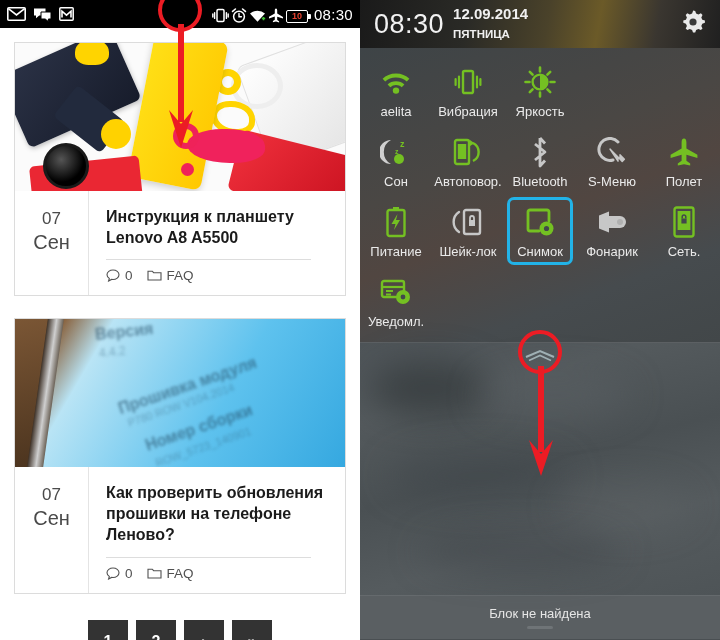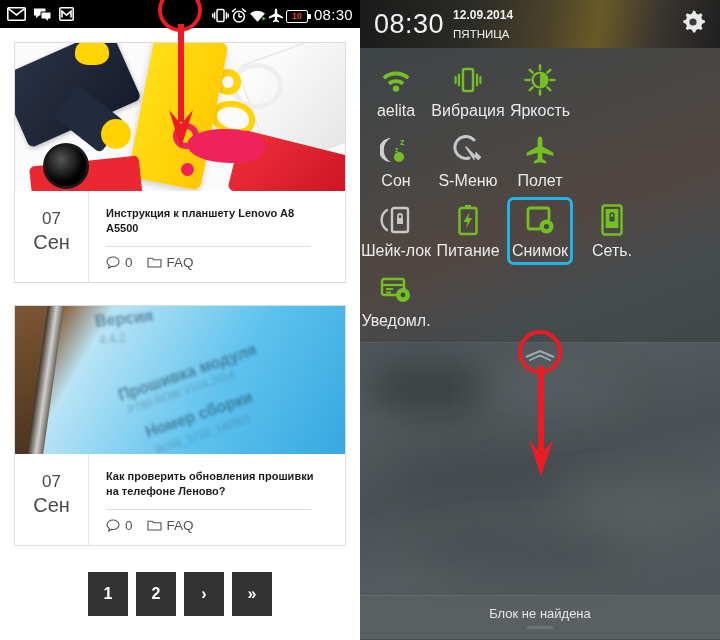--- a/index.html
+++ b/index.html
@@ -67,21 +67,21 @@
 
   .card-body { display: flex; }
   .card-date {
     width: 74px; flex: none; padding: 17px 0 14px 0; text-align: center;
     border-right: 1px solid #e4e4e4; color: #4a4a4a;
   }
   .card-day { font-size: 17px; line-height: 1.25; }
   .card-mon { font-size: 20px; line-height: 1.35; }
   .card-main { flex: 1; padding: 15px 16px 12px 17px; }
   .card-title {
-    font-size: 11px; font-weight: bold; color: #1b1b1b; line-height: 1.32;
+    font-size: 16px; font-weight: bold; color: #1b1b1b; line-height: 1.32;
   }
   .card-sep { height: 1px; background: #dddddd; margin: 11px 0 8px 0; width: 92%; }
   .card-meta { display: flex; align-items: center; gap: 14px; color: #515151; font-size: 13.5px; }
   .meta-item { display: flex; align-items: center; gap: 5px; }
 
   .pagination { display: flex; justify-content: center; gap: 8px; padding: 4px 0 0 0; }
   .page-btn {
     width: 40px; height: 44px; background: #333333; color: #fff;
     display: flex; align-items: center; justify-content: center;
     font-size: 16px; font-weight: bold;
@@ -92,36 +92,36 @@
     position: relative; width: 360px; height: 640px;
     background: #4a4f52; overflow: hidden;
   }
   .qs-header {
     height: 48px; position: relative;
     background: linear-gradient(100deg,#1a1a1a 0%, #2a2a26 30%, #4a422a 52%, #6b5a28 66%, #3a3630 82%, #202020 100%);
     display: flex; align-items: center; padding: 0 14px;
   }
   .qs-clock { font-size: 27px; color: #f2f2f2; font-weight: 300; letter-spacing: .5px; }
   .qs-dates { margin-left: 9px; line-height: 1.18; }
-  .qs-date { font-size: 12px; color: #f0f0f0; font-weight: bold; }
-  .qs-dow { font-size: 11.5px; color: #f0f0f0; font-weight: normal; }
+  .qs-date { font-size: 15px; color: #f0f0f0; font-weight: bold; }
+  .qs-dow { font-size: 11.5px; color: #f0f0f0; font-weight: bold; }
   .qs-gear { margin-left: auto; }
 
   .qs-grid {
     background: linear-gradient(160deg,#3e4447 0%,#4a4744 38%,#514641 55%,#464b4e 78%,#424749 100%);
     padding: 8px 0 6px 0;
   }
   .qs-row { display: flex; }
   .qs-tile {
     width: 72px; height: 70px; flex: none;
     display: flex; flex-direction: column; align-items: center; justify-content: center;
     gap: 4px; position: relative;
   }
   .qs-ico { height: 36px; display: flex; align-items: center; justify-content: center; }
-  .qs-label { font-size: 16px; color: #eaeaea; white-space: nowrap; }
+  .qs-label { font-size: 13px; color: #eaeaea; white-space: nowrap; }
   .qs-tile.sel:before {
     content: ""; position: absolute; left: 3px; top: 1px; right: 3px; bottom: 1px;
     border: 3px solid #22b3e8; border-radius: 7px; pointer-events: none;
   }
   .qs-divider { height: 1px; background: rgba(255,255,255,.10); }
 
   .qs-blur {
     position: relative; flex: 1;
     background: linear-gradient(165deg,#4e5458 0%,#545a5d 22%,#4a5053 48%,#555b5e 72%,#4e5457 100%);
     height: 252px;
@@ -359,67 +359,96 @@
                 <text x="20" y="10" font-size="9" fill="#74c022" font-family="Liberation Sans, sans-serif" font-weight="bold">z</text>
                 <text x="15" y="17" font-size="7" fill="#74c022" font-family="Liberation Sans, sans-serif" font-weight="bold">z</text>
                 <circle cx="19" cy="22" r="5" fill="#74c022"></circle>
               </svg>
           </span>
           <span class="qs-label">Сон</span>
         </div>
         <div class="qs-tile">
           <span class="qs-ico">
             <svg width="32" height="30" viewBox="0 0 32 30">
+                <rect x="3" y="3" width="14" height="24" rx="2" fill="none" stroke="#74c022" stroke-width="2.4"></rect>
+                <rect x="5.8" y="7" width="8.4" height="15" fill="#74c022"></rect>
+                <path d="M21 6a10 10 0 0 1 0 18" fill="none" stroke="#74c022" stroke-width="2.4"></path>
+                <path d="M18 3l4.5 3.2L18 9z" fill="#74c022"></path>
+              </svg>
+          </span>
+          <span class="qs-label">Автоповор.</span>
+        </div>
+        <div class="qs-tile">
+          <span class="qs-ico">
+            <svg width="24" height="32" viewBox="0 0 24 32">
+                <path d="M7 8l10 8-10 8M12 2v28l5-5.5M12 2l5 5.5" fill="none" stroke="#c7c7c7" stroke-width="2.8" stroke-linejoin="round"></path>
+              </svg>
+          </span>
+          <span class="qs-label">Bluetooth</span>
+        </div>
+        <div class="qs-tile">
+          <span class="qs-ico">
+            <svg width="32" height="30" viewBox="0 0 32 30">
                 <path d="M22 5a11 11 0 1 0-5 18" fill="none" stroke="#c7c7c7" stroke-width="3" stroke-linecap="round"></path>
                 <path d="M14 12l10 10v-4.2l4.4 4.4-2.2 2.2L22 20v4.2z" fill="#c7c7c7" stroke="#c7c7c7" stroke-width="1.4" stroke-linejoin="round"></path>
               </svg>
           </span>
           <span class="qs-label">S-Меню</span>
         </div>
         <div class="qs-tile">
           <span class="qs-ico">
             <svg width="30" height="30" viewBox="0 0 30 30">
                 <path d="M15 1.5c1.6 0 2.4 1.7 2.4 3.9v6l11 6.3v3.4l-11-3.4v6.1l3.8 2.7v2.1L15 27.3 8.8 28.6v-2.1l3.8-2.7v-6.1l-11 3.4v-3.4l11-6.3v-6c0-2.2.8-3.9 2.4-3.9z" fill="#74c022"></path>
               </svg>
           </span>
           <span class="qs-label">Полет</span>
         </div>
       </div>
 
       <div class="qs-row">
+        <div class="qs-tile">
+          <span class="qs-ico">
+            <svg width="22" height="32" viewBox="0 0 22 32">
+                <rect x="8" y="1" width="6" height="3" fill="#74c022"></rect>
+                <rect x="2.5" y="4" width="17" height="26" rx="2" fill="none" stroke="#74c022" stroke-width="2.4"></rect>
+                <path d="M12.5 8l-6 10h4l-1.5 6 6-10h-4z" fill="#74c022"></path>
+              </svg>
+          </span>
+          <span class="qs-label">Питание</span>
+        </div>
         <div class="qs-tile">
           <span class="qs-ico">
             <svg width="32" height="30" viewBox="0 0 32 30">
                 <path d="M7 5a12 12 0 0 0 0 20" fill="none" stroke="#c7c7c7" stroke-width="2.4" stroke-linecap="round"></path>
                 <rect x="12" y="3" width="16" height="24" rx="2" fill="none" stroke="#c7c7c7" stroke-width="2.4"></rect>
                 <rect x="17" y="13" width="6" height="6" fill="#c7c7c7"></rect>
                 <path d="M18 13v-2a2 2 0 0 1 4 0v2" fill="none" stroke="#c7c7c7" stroke-width="1.8"></path>
               </svg>
           </span>
           <span class="qs-label">Шейк-лок</span>
         </div>
-        <div class="qs-tile">
-          <span class="qs-ico">
-            <svg width="22" height="32" viewBox="0 0 22 32">
-                <rect x="8" y="1" width="6" height="3" fill="#74c022"></rect>
-                <rect x="2.5" y="4" width="17" height="26" rx="2" fill="none" stroke="#74c022" stroke-width="2.4"></rect>
-                <path d="M12.5 8l-6 10h4l-1.5 6 6-10h-4z" fill="#74c022"></path>
-              </svg>
-          </span>
-          <span class="qs-label">Питание</span>
-        </div>
         <div class="qs-tile sel">
           <span class="qs-ico">
             <svg width="30" height="30" viewBox="0 0 30 30">
                 <path d="M24 14V5a2 2 0 0 0-2-2H5a2 2 0 0 0-2 2v17a2 2 0 0 0 2 2h9" fill="none" stroke="#74c022" stroke-width="2.8" stroke-linecap="round"></path>
                 <circle cx="21.5" cy="21.5" r="7" fill="#74c022"></circle>
                 <circle cx="21.5" cy="21.5" r="2.6" fill="#42484b"></circle>
               </svg>
           </span>
           <span class="qs-label">Снимок</span>
+        </div>
+        <div class="qs-tile">
+          <span class="qs-ico">
+            <svg width="32" height="26" viewBox="0 0 32 26">
+                <path d="M3 6.5 13 2.5v21L3 19.5z" fill="#c7c7c7"></path>
+                <path d="M13 7h11a2 2 0 0 1 0 12H13z" fill="#c7c7c7"></path>
+                <circle cx="24" cy="13" r="3" fill="#b0b0b0"></circle>
+              </svg>
+          </span>
+          <span class="qs-label">Фонарик</span>
         </div>
         <div class="qs-tile">
           <span class="qs-ico">
             <svg width="22" height="32" viewBox="0 0 22 32">
                 <rect x="1.5" y="1.5" width="19" height="29" rx="2.2" fill="none" stroke="#74c022" stroke-width="2.4"></rect>
                 <rect x="4.6" y="5" width="12.8" height="19" fill="#74c022"></rect>
                 <rect x="8.4" y="12.5" width="5.2" height="5" fill="#42484b"></rect>
                 <path d="M9.2 12.5v-1.8a1.8 1.8 0 0 1 3.6 0v1.8" fill="none" stroke="#42484b" stroke-width="1.5"></path>
               </svg>
           </span>

